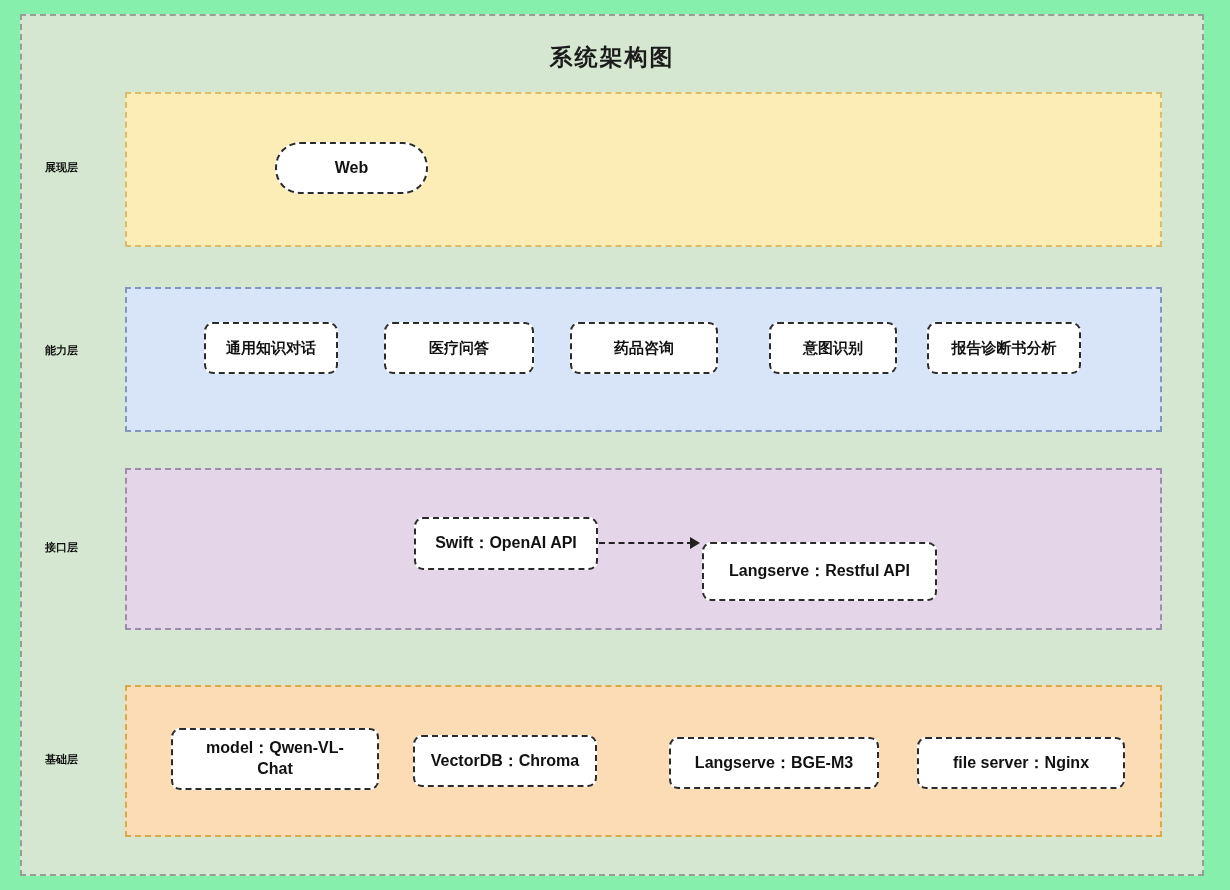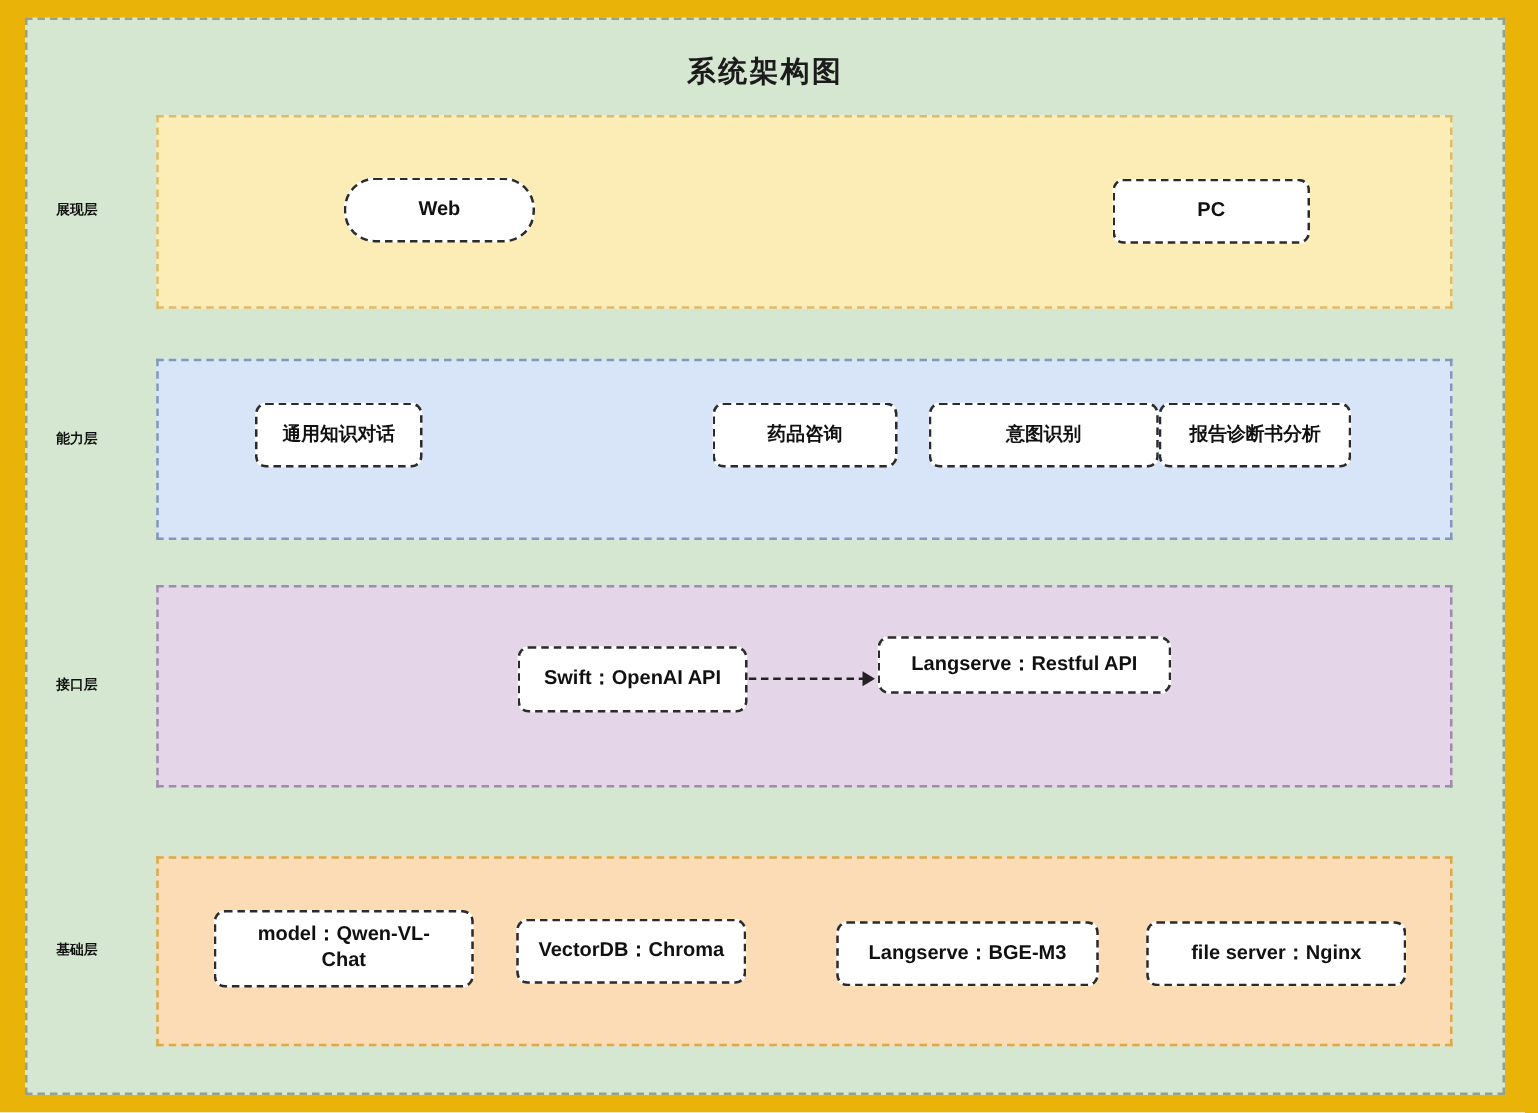--- a/index.html
+++ b/index.html
@@ -1,17 +1,17 @@
 <!DOCTYPE html>
 <html><head>
 <meta charset="utf-8">
 <style>
   html,body { margin:0; padding:0; background:#ffffff; }
   body { width:1230px; height:890px; font-family:"Liberation Sans", sans-serif; }
-  .canvas { position:relative; width:1230px; height:890px; background:#eab308; overflow:hidden; }
+  .canvas { position:relative; width:1230px; height:890px; background:#86efac; overflow:hidden; }
 
   .outer {
     position:absolute; left:20px; top:14px; width:1184px; height:862px;
     background:#d5e7d0; border:2px dashed #95a095; box-sizing:border-box;
   }
   .title {
     position:absolute; left:20px; top:42px; width:1184px;
     text-align:center; font-size:23px; font-weight:bold; color:#1b1b1b;
     letter-spacing:2px;
   }
@@ -37,25 +37,25 @@
     padding:2px 8px;
   }
   .node-en { font-size:16px; }
 
   .n-web        { left:275px; top:142px; width:153px; height:52px;border-radius:25px; }
   .n-pc         { left:890px; top:143px; width:158px; height:52px; }
 
   .n-cap1 { left:204px; top:322px; width:134px; height:52px; }
   .n-cap2 { left:384px; top:322px; width:150px; height:52px; }
   .n-cap3 { left:570px; top:322px; width:148px; height:52px; }
-  .n-cap4 { left:743px; top:322px; width:184px; height:52px; }
+  .n-cap4 { left:769px; top:322px; width:128px; height:52px; }
   .n-cap5 { left:927px; top:322px; width:154px; height:52px; }
 
   .n-swift      { left:414px; top:517px; width:184px; height:53px; }
-  .n-langserve  { left:702px; top:509px; width:235px; height:46px; }
+  .n-langserve  { left:702px; top:542px; width:235px; height:59px; }
 
   .n-model      { left:171px; top:728px; width:208px; height:62px; padding:2px 16px; }
   .n-vectordb   { left:413px; top:735px; width:184px; height:52px; }
   .n-embedding  { left:669px; top:737px; width:210px; height:52px; }
   .n-nginx      { left:917px; top:737px; width:208px; height:52px; }
 
   .connector-line {
     position:absolute; left:599px; top:542px; width:94px; height:0;
     border-top:2px dashed #222;
   }
@@ -77,23 +77,23 @@
   <div class="layer layer-capability"></div>
   <div class="layer layer-interface"></div>
   <div class="layer layer-foundation"></div>
 
   <div class="layer-label ll-1">展现层</div>
   <div class="layer-label ll-2">能力层</div>
   <div class="layer-label ll-3">接口层</div>
   <div class="layer-label ll-4">基础层</div>
 
   <div class="node node-en n-web">Web</div>
-  <div class="node node-en n-pc">PC</div>
 
   <div class="node n-cap1">通用知识对话</div>
+  <div class="node n-cap2">医疗问答</div>
   <div class="node n-cap3">药品咨询</div>
   <div class="node n-cap4">意图识别</div>
   <div class="node node-en n-swift">Swift：OpenAI API</div>
 
   <div class="node n-cap5">报告诊断书分析</div>
   <div class="connector-line"></div>
   <div class="connector-head"></div>
   <div class="node node-en n-langserve">Langserve：Restful API</div>
 
   <div class="node node-en n-model">model：Qwen-VL-Chat</div>

